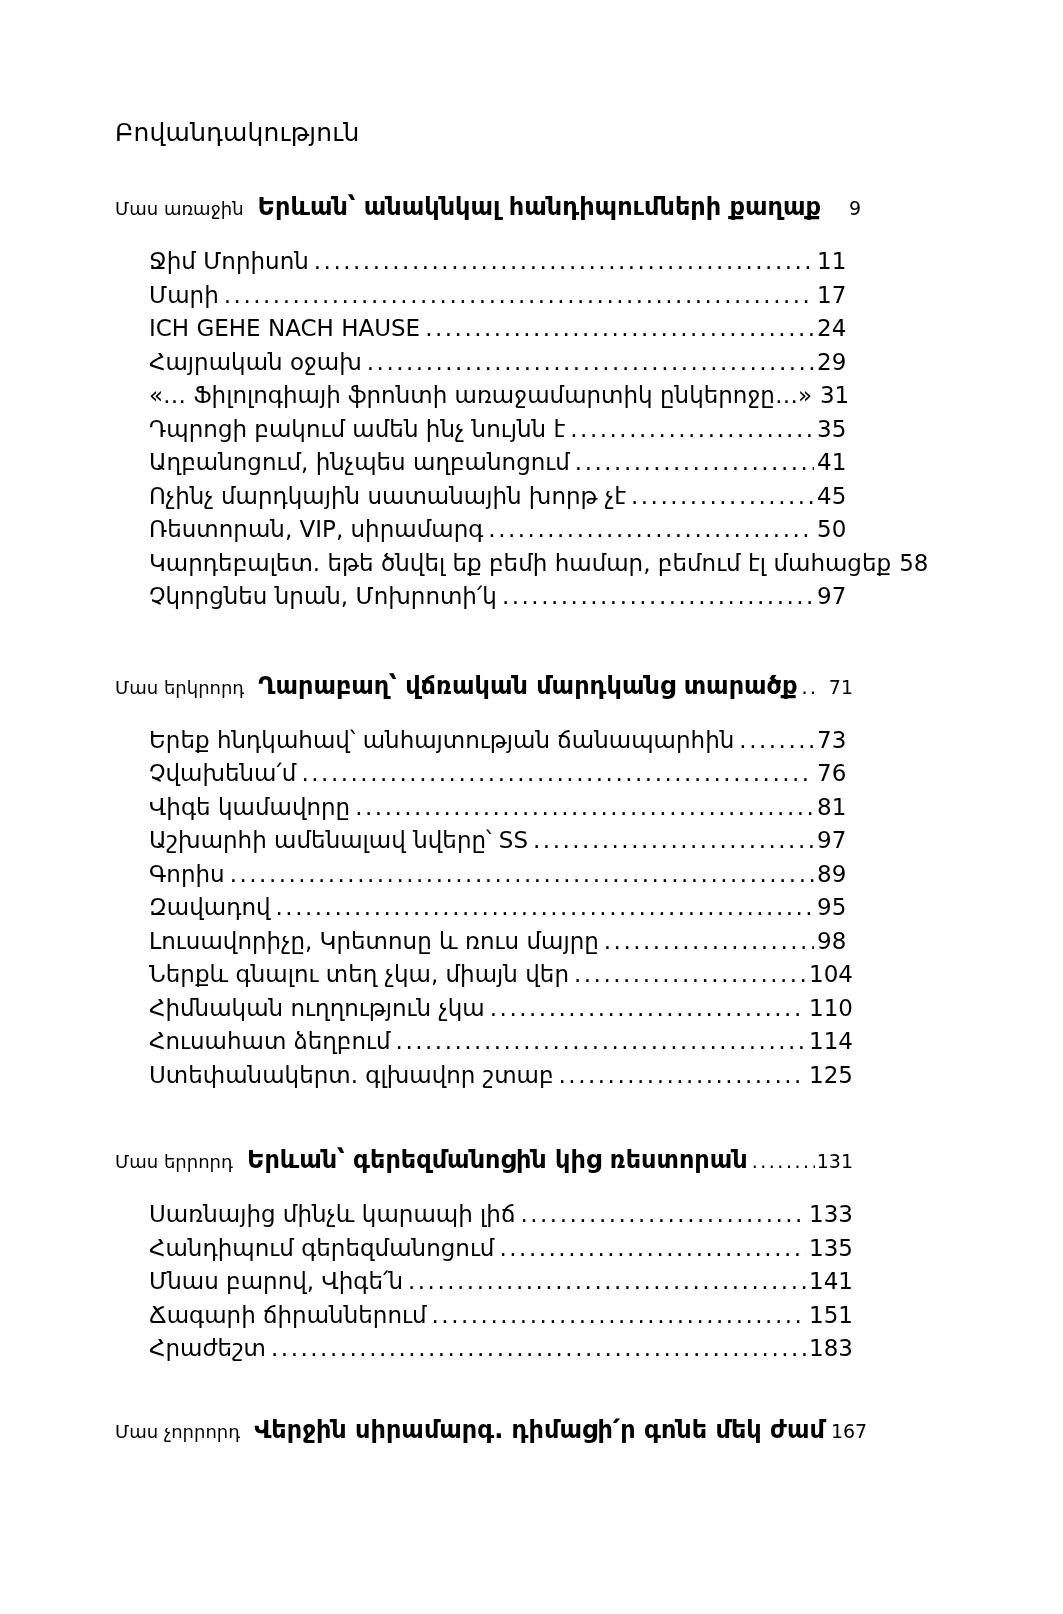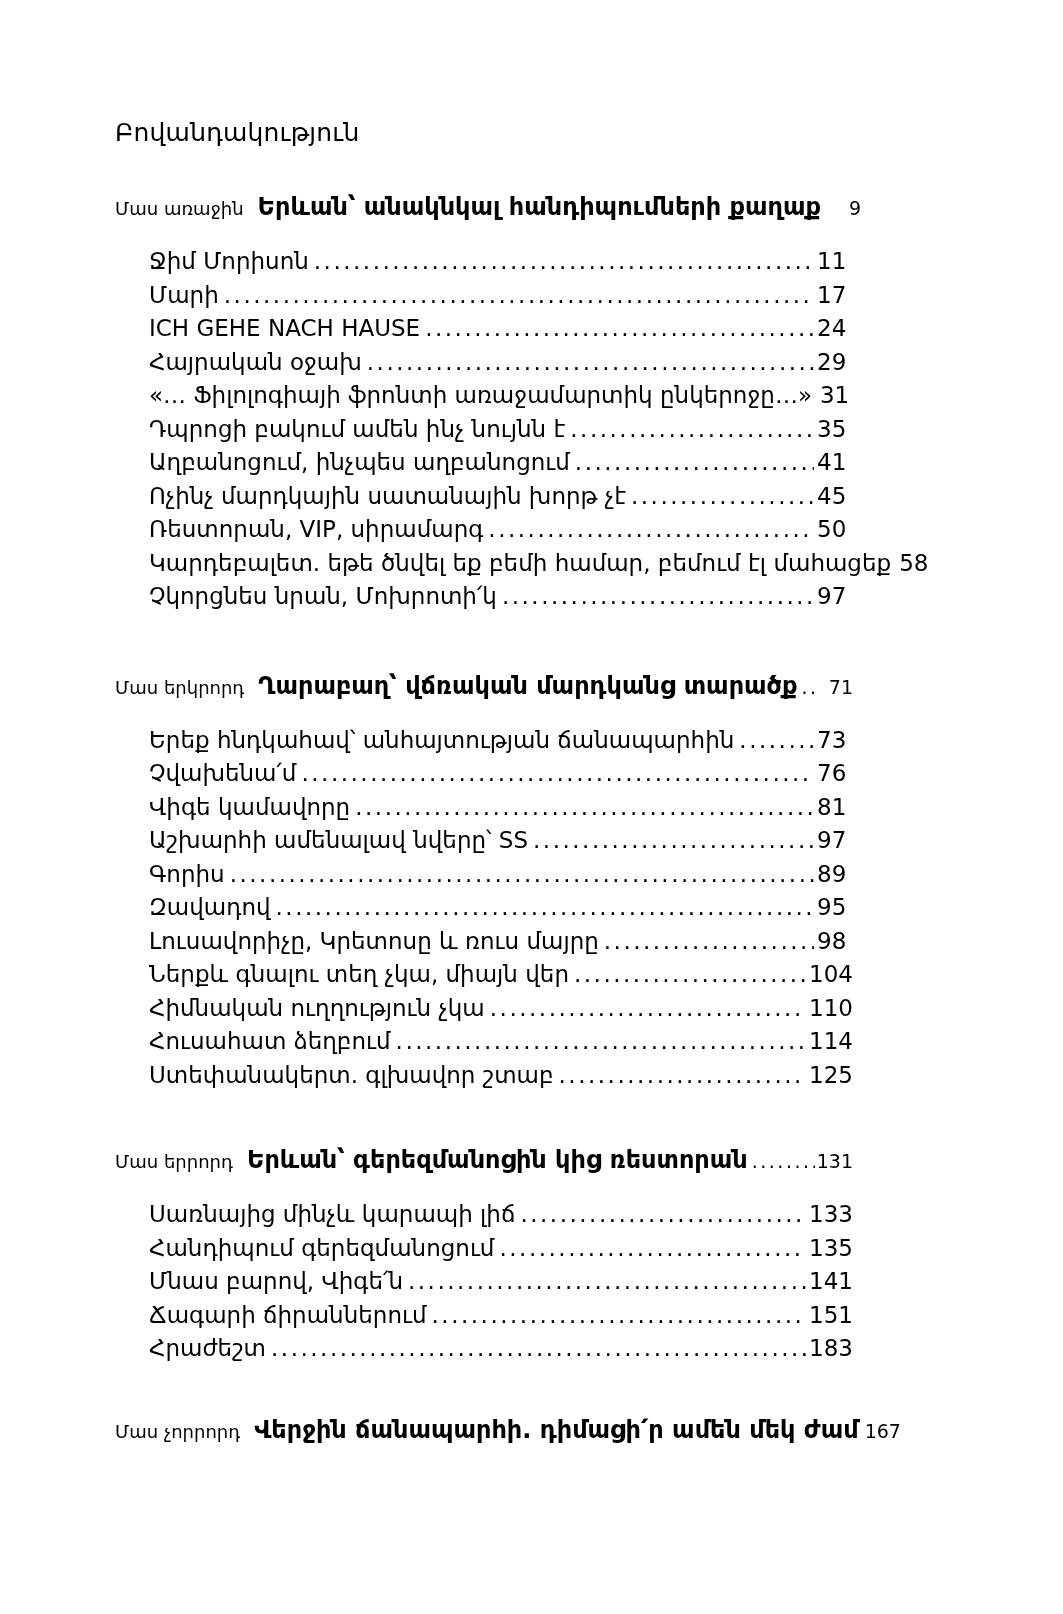--- a/index.html
+++ b/index.html
@@ -273,18 +273,18 @@
       <span class="chapter-title">Հրաժեշտ</span>
       <span class="leader">................................................................................................................................</span>
       <span class="pageno">183</span>
     </li>
   </ul>
 
   <div class="block-gap-3"></div>
 
   <div class="part">
     <span class="part-label">Մաս չորրորդ</span>
-    <span class="part-title">Վերջին ճանապարհի. դիմացի՛ր ամեն մեկ ժամ</span>
+    <span class="part-title">Վերջին սիրամարգ. դիմացի՛ր գոնե մեկ ժամ</span>
     <span class="leader">................................................................................................................................</span>
     <span class="pageno">167</span>
   </div>
 
 </div>
 
 </body></html>

